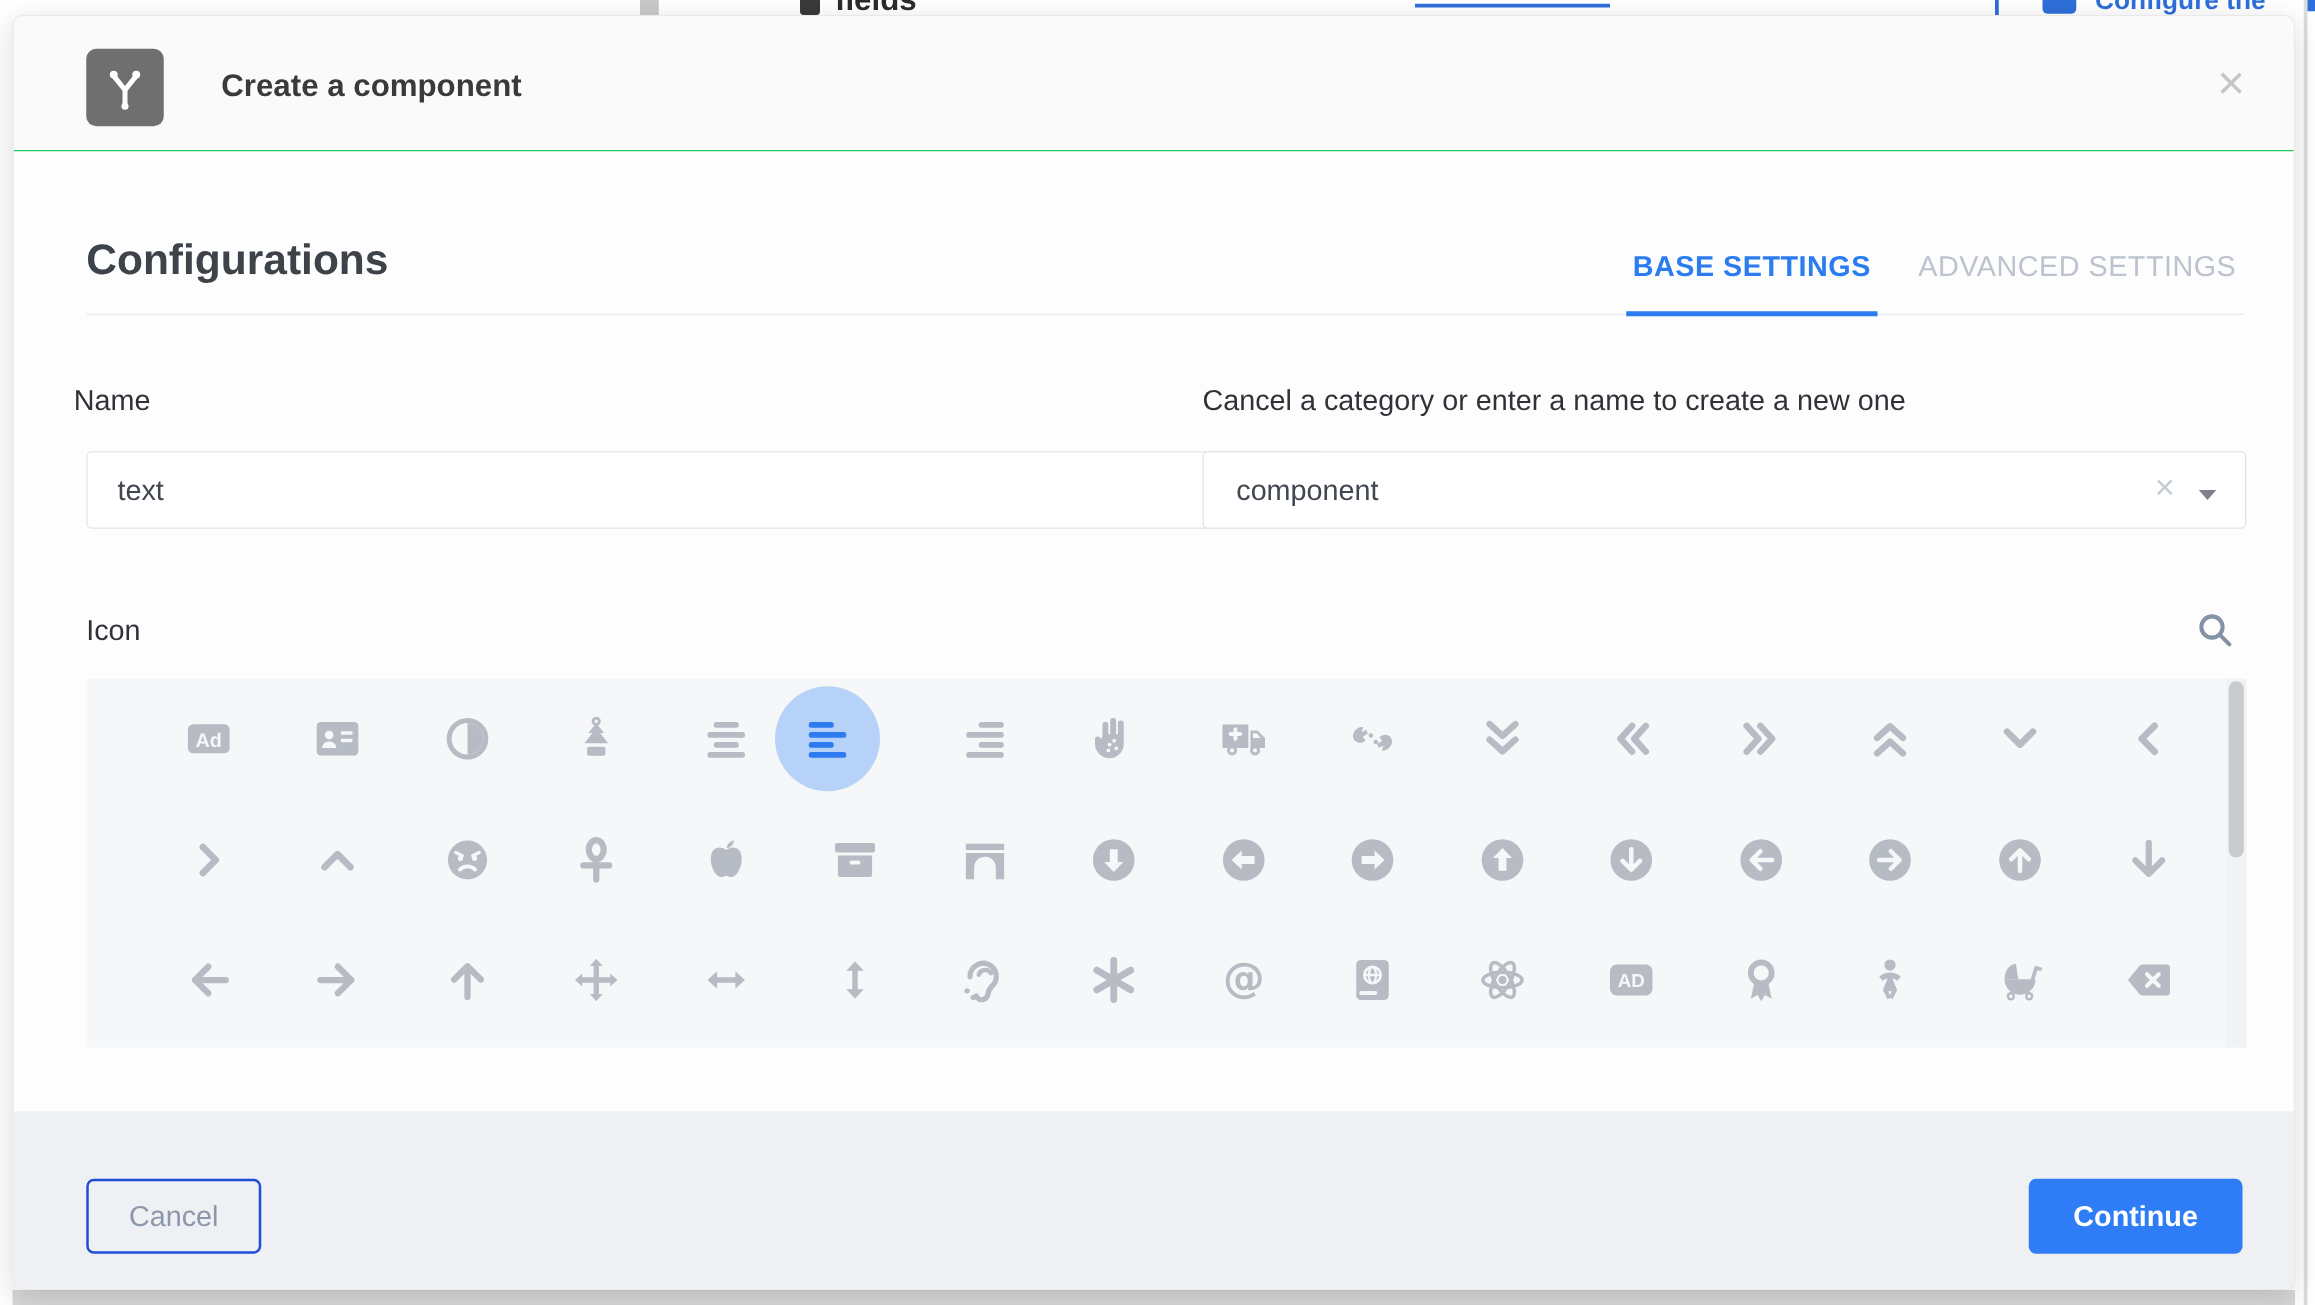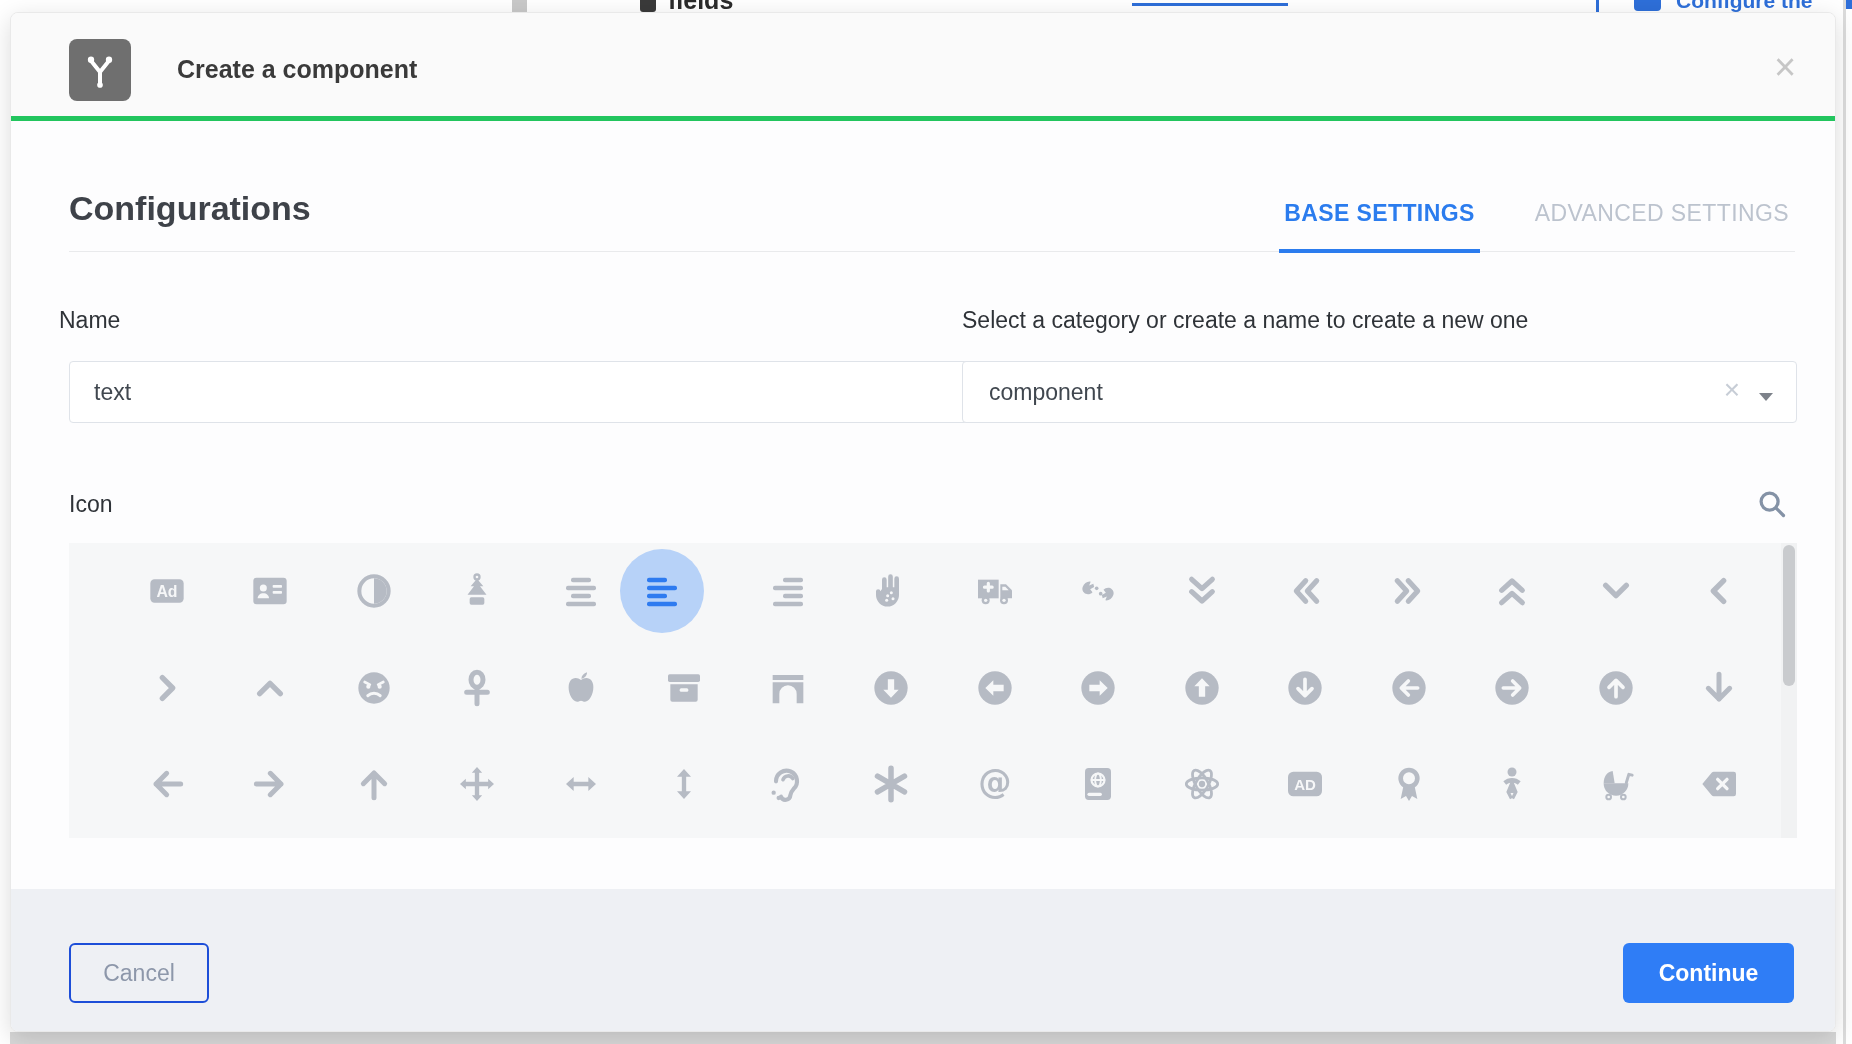--- a/index.html
+++ b/index.html
@@ -18,29 +18,29 @@
   .bd-bluebar{left:1596px;top:0;width:3px;height:12px;background:#2e6fd9}
   .bd-blueicon{left:1634px;top:0;width:27px;height:11px;background:#2e6fd9;border-radius:0 0 4px 4px}
   .bd-link{left:1676px;top:-11px;font-size:21px;font-weight:bold;color:#2e6fd9;white-space:nowrap}
   .bd-rightline{left:1843px;top:0;width:3px;height:1044px;background:#dcdcdc}
   .bd-bluecorner{left:1846px;top:0;width:6px;height:9px;background:#2e6fd9}
   .bd-bottomstrip{left:10px;top:1032px;width:1826px;height:12px;background:#d8d8d8}
 
   
   .modal{position:absolute;left:10px;top:12px;width:1826px;height:1020px;background:#fdfdfe;
          border:1px solid #e9e9e9;border-radius:8px;box-shadow:0 6px 24px rgba(0,0,0,.14);overflow:hidden}
-  .mhead{position:absolute;left:0;top:0;right:0;height:108px;background:#fafafa;border-bottom:5px solid #22c55e}
+  .mhead{position:absolute;left:0;top:0;right:0;height:108px;background:#fafafa;border-bottom:1px solid #22c55e}
   .app-icon{position:absolute;left:58px;top:26px;width:62px;height:62px;background:#6f6f6f;border-radius:8px;
             display:flex;align-items:center;justify-content:center}
   .mtitle{position:absolute;left:166px;top:42px;font-size:25px;font-weight:bold;color:#3a3a3a}
   .close{position:absolute;left:1752px;top:32px;width:44px;height:44px;font-size:38px;font-weight:300;color:#c6c6c6;
          display:flex;align-items:center;justify-content:center;cursor:pointer;line-height:1}
 
   .section-title{position:absolute;left:58px;top:176px;font-size:34px;font-weight:bold;color:#3e4249}
-  .tabs{position:absolute;top:187px;right:41px;display:flex;gap:50px;z-index:2}
+  .tabs{position:absolute;top:187px;right:41px;display:flex;gap:28px;z-index:2}
   .tab{font-size:23px;letter-spacing:.4px;color:#bcc3ce;padding:0 5px 22px 5px;cursor:pointer;white-space:nowrap}
   .tab.active{color:var(--accent);border-bottom:4px solid var(--accent);font-weight:bold}
   .hr{position:absolute;left:58px;right:40px;top:238px;height:1px;background:#e9eaec}
 
   .flabel{position:absolute;font-size:23px;color:#2f3338}
   .lbl-name{left:48px;top:294px}
   .lbl-cat{left:951px;top:294px}
   .txtbox{position:absolute;top:348px;height:62px;background:#fff;border:1px solid #dfe3e9;border-radius:4px}
   .in-name{left:58px;width:989px;padding:0 24px;font-size:23px;color:#40474f;font-family:"Liberation Sans",sans-serif;outline:none}
   .combo{left:951px;width:835px;display:flex;align-items:center}
@@ -95,21 +95,21 @@
   <div class="section-title">Configurations</div>
   <div class="tabs">
       <div class="tab active">BASE SETTINGS</div>
       <div class="tab">ADVANCED SETTINGS</div>
     </div>
   <div class="hr"></div>
 
   <div class="flabel lbl-name">Name</div>
   <input class="txtbox in-name" value="text" style="">
 
-  <div class="flabel lbl-cat">Select a category or create a name to create a new one</div>
+  <div class="flabel lbl-cat">Cancel a category or enter a name to create a new one</div>
   <div class="txtbox combo">
     <span class="val">component</span>
     <span class="clear">×</span>
     <span class="caret">
       <svg width="16" height="10" viewBox="0 0 16 10">
           <path d="M1 1l7 8 7-8z" fill="#7d828a"></path>
         </svg>
     </span>
   </div>
 

